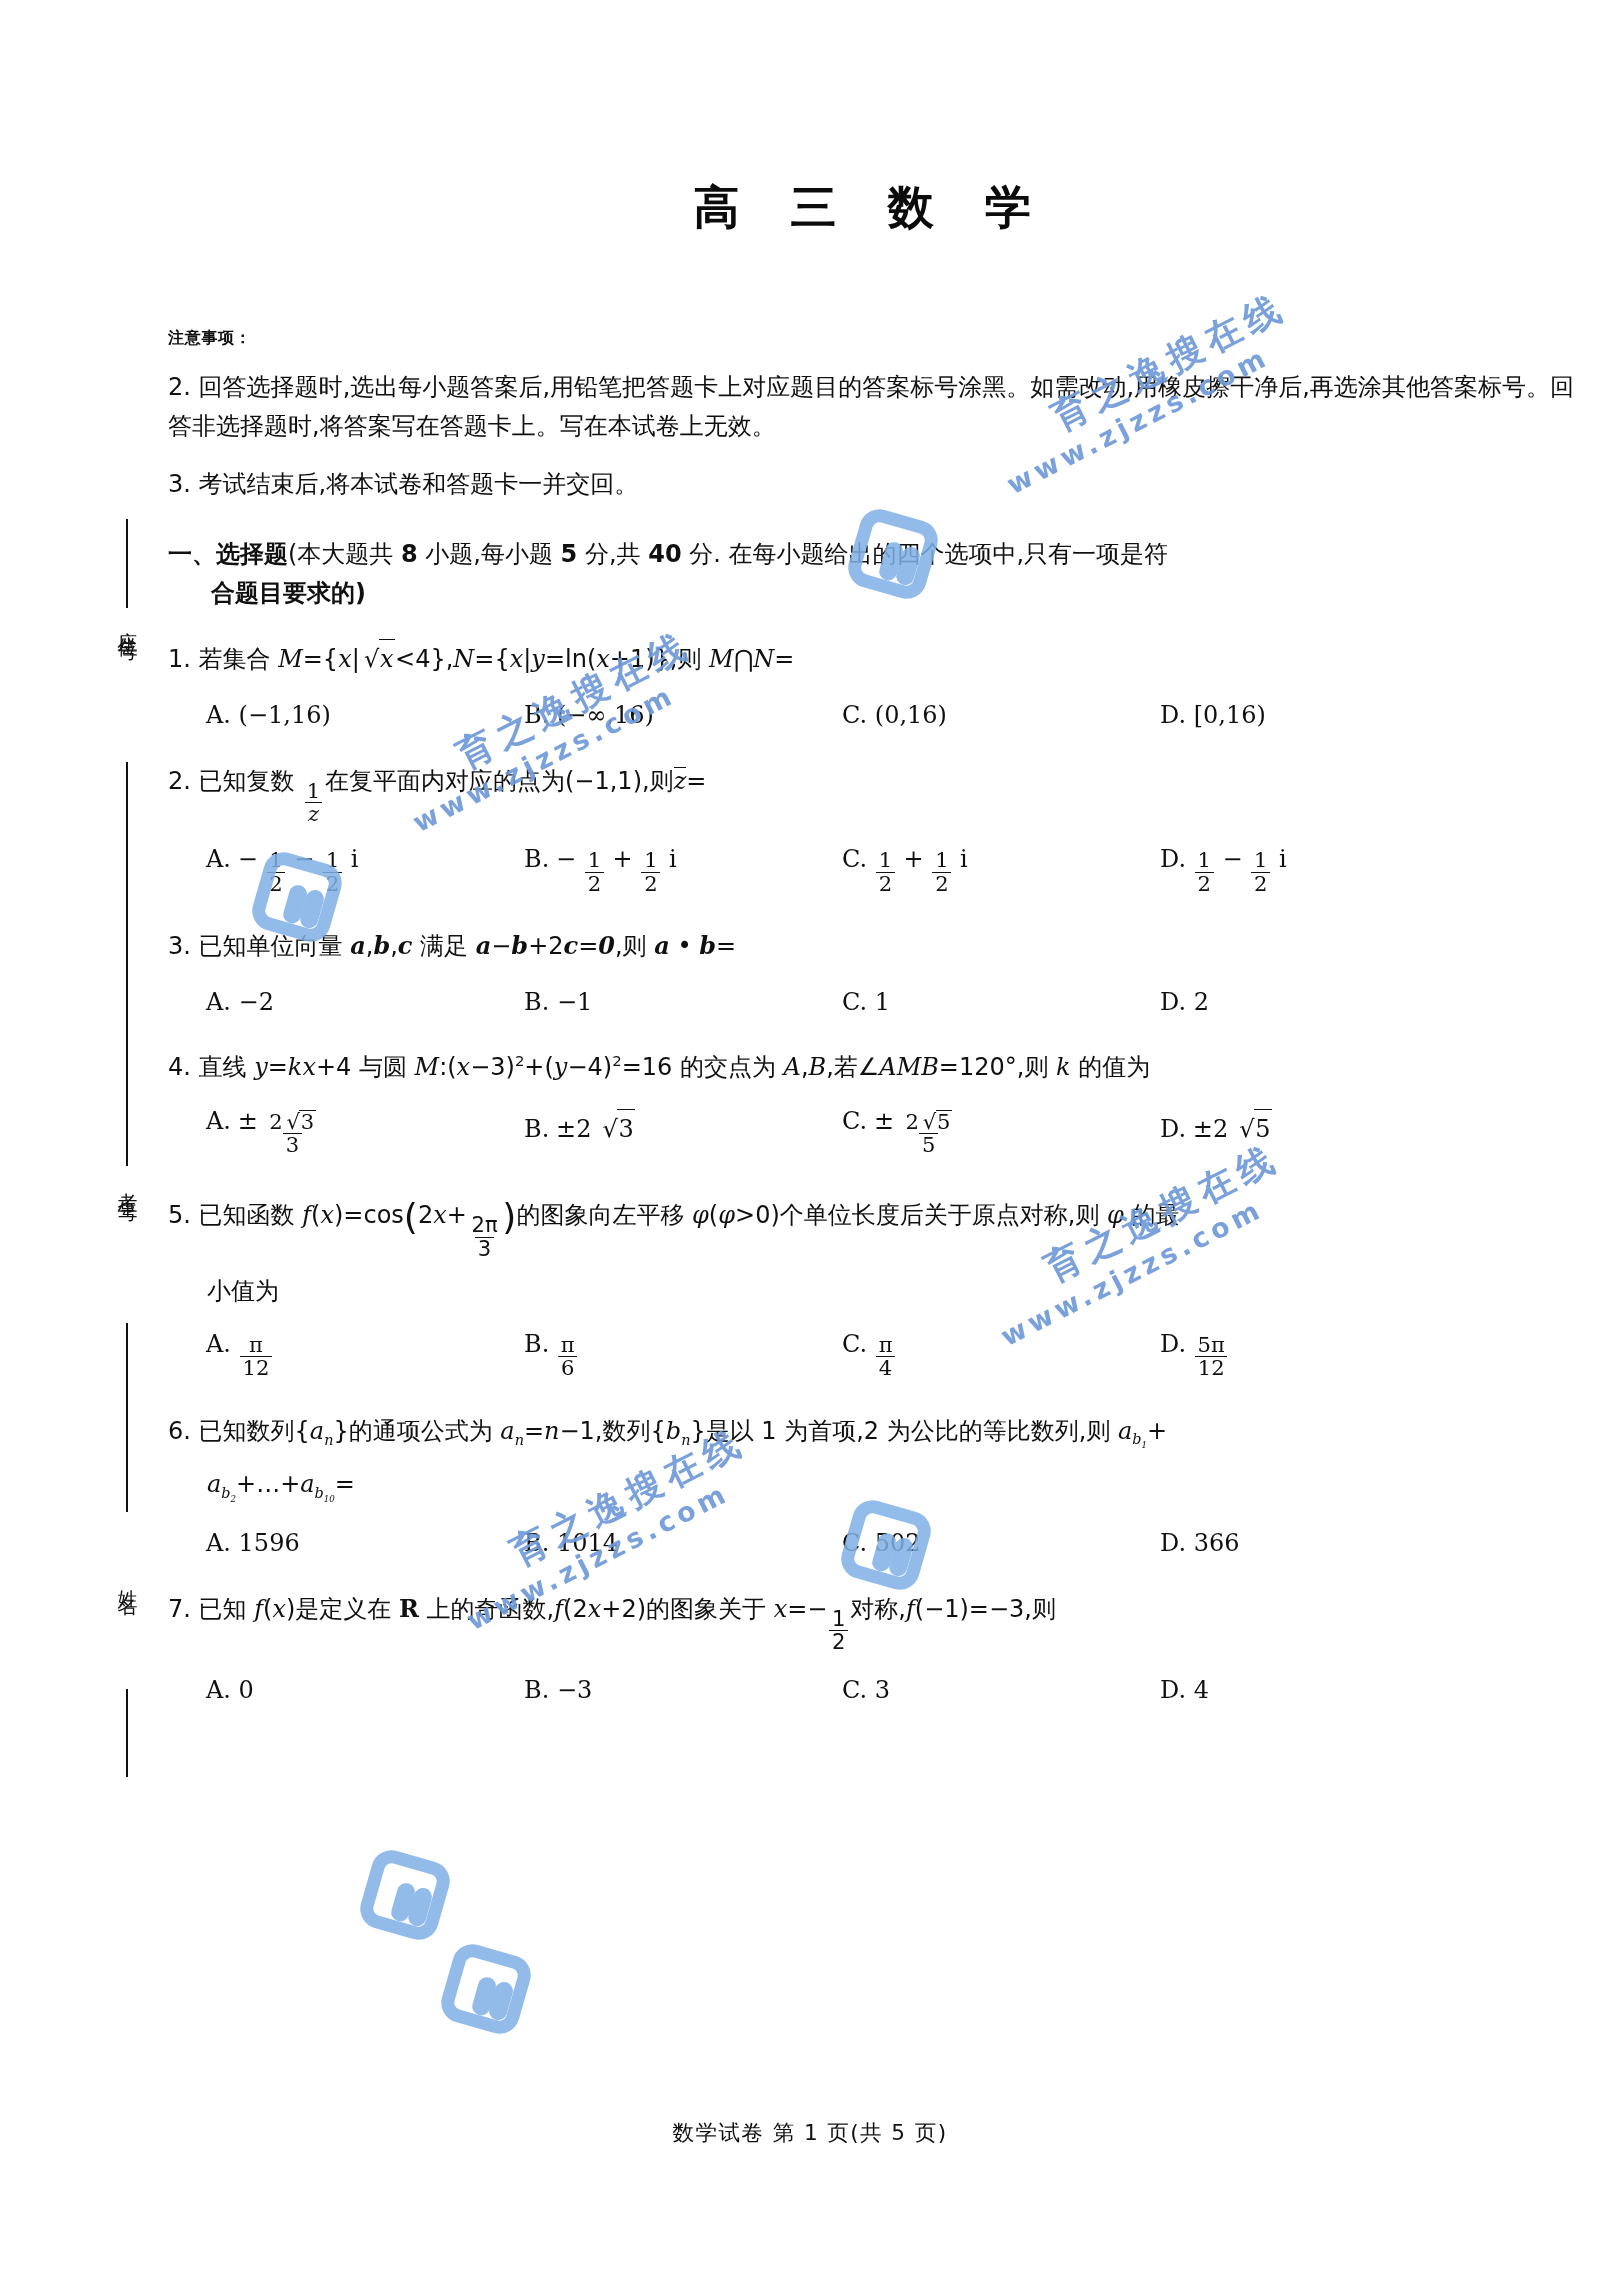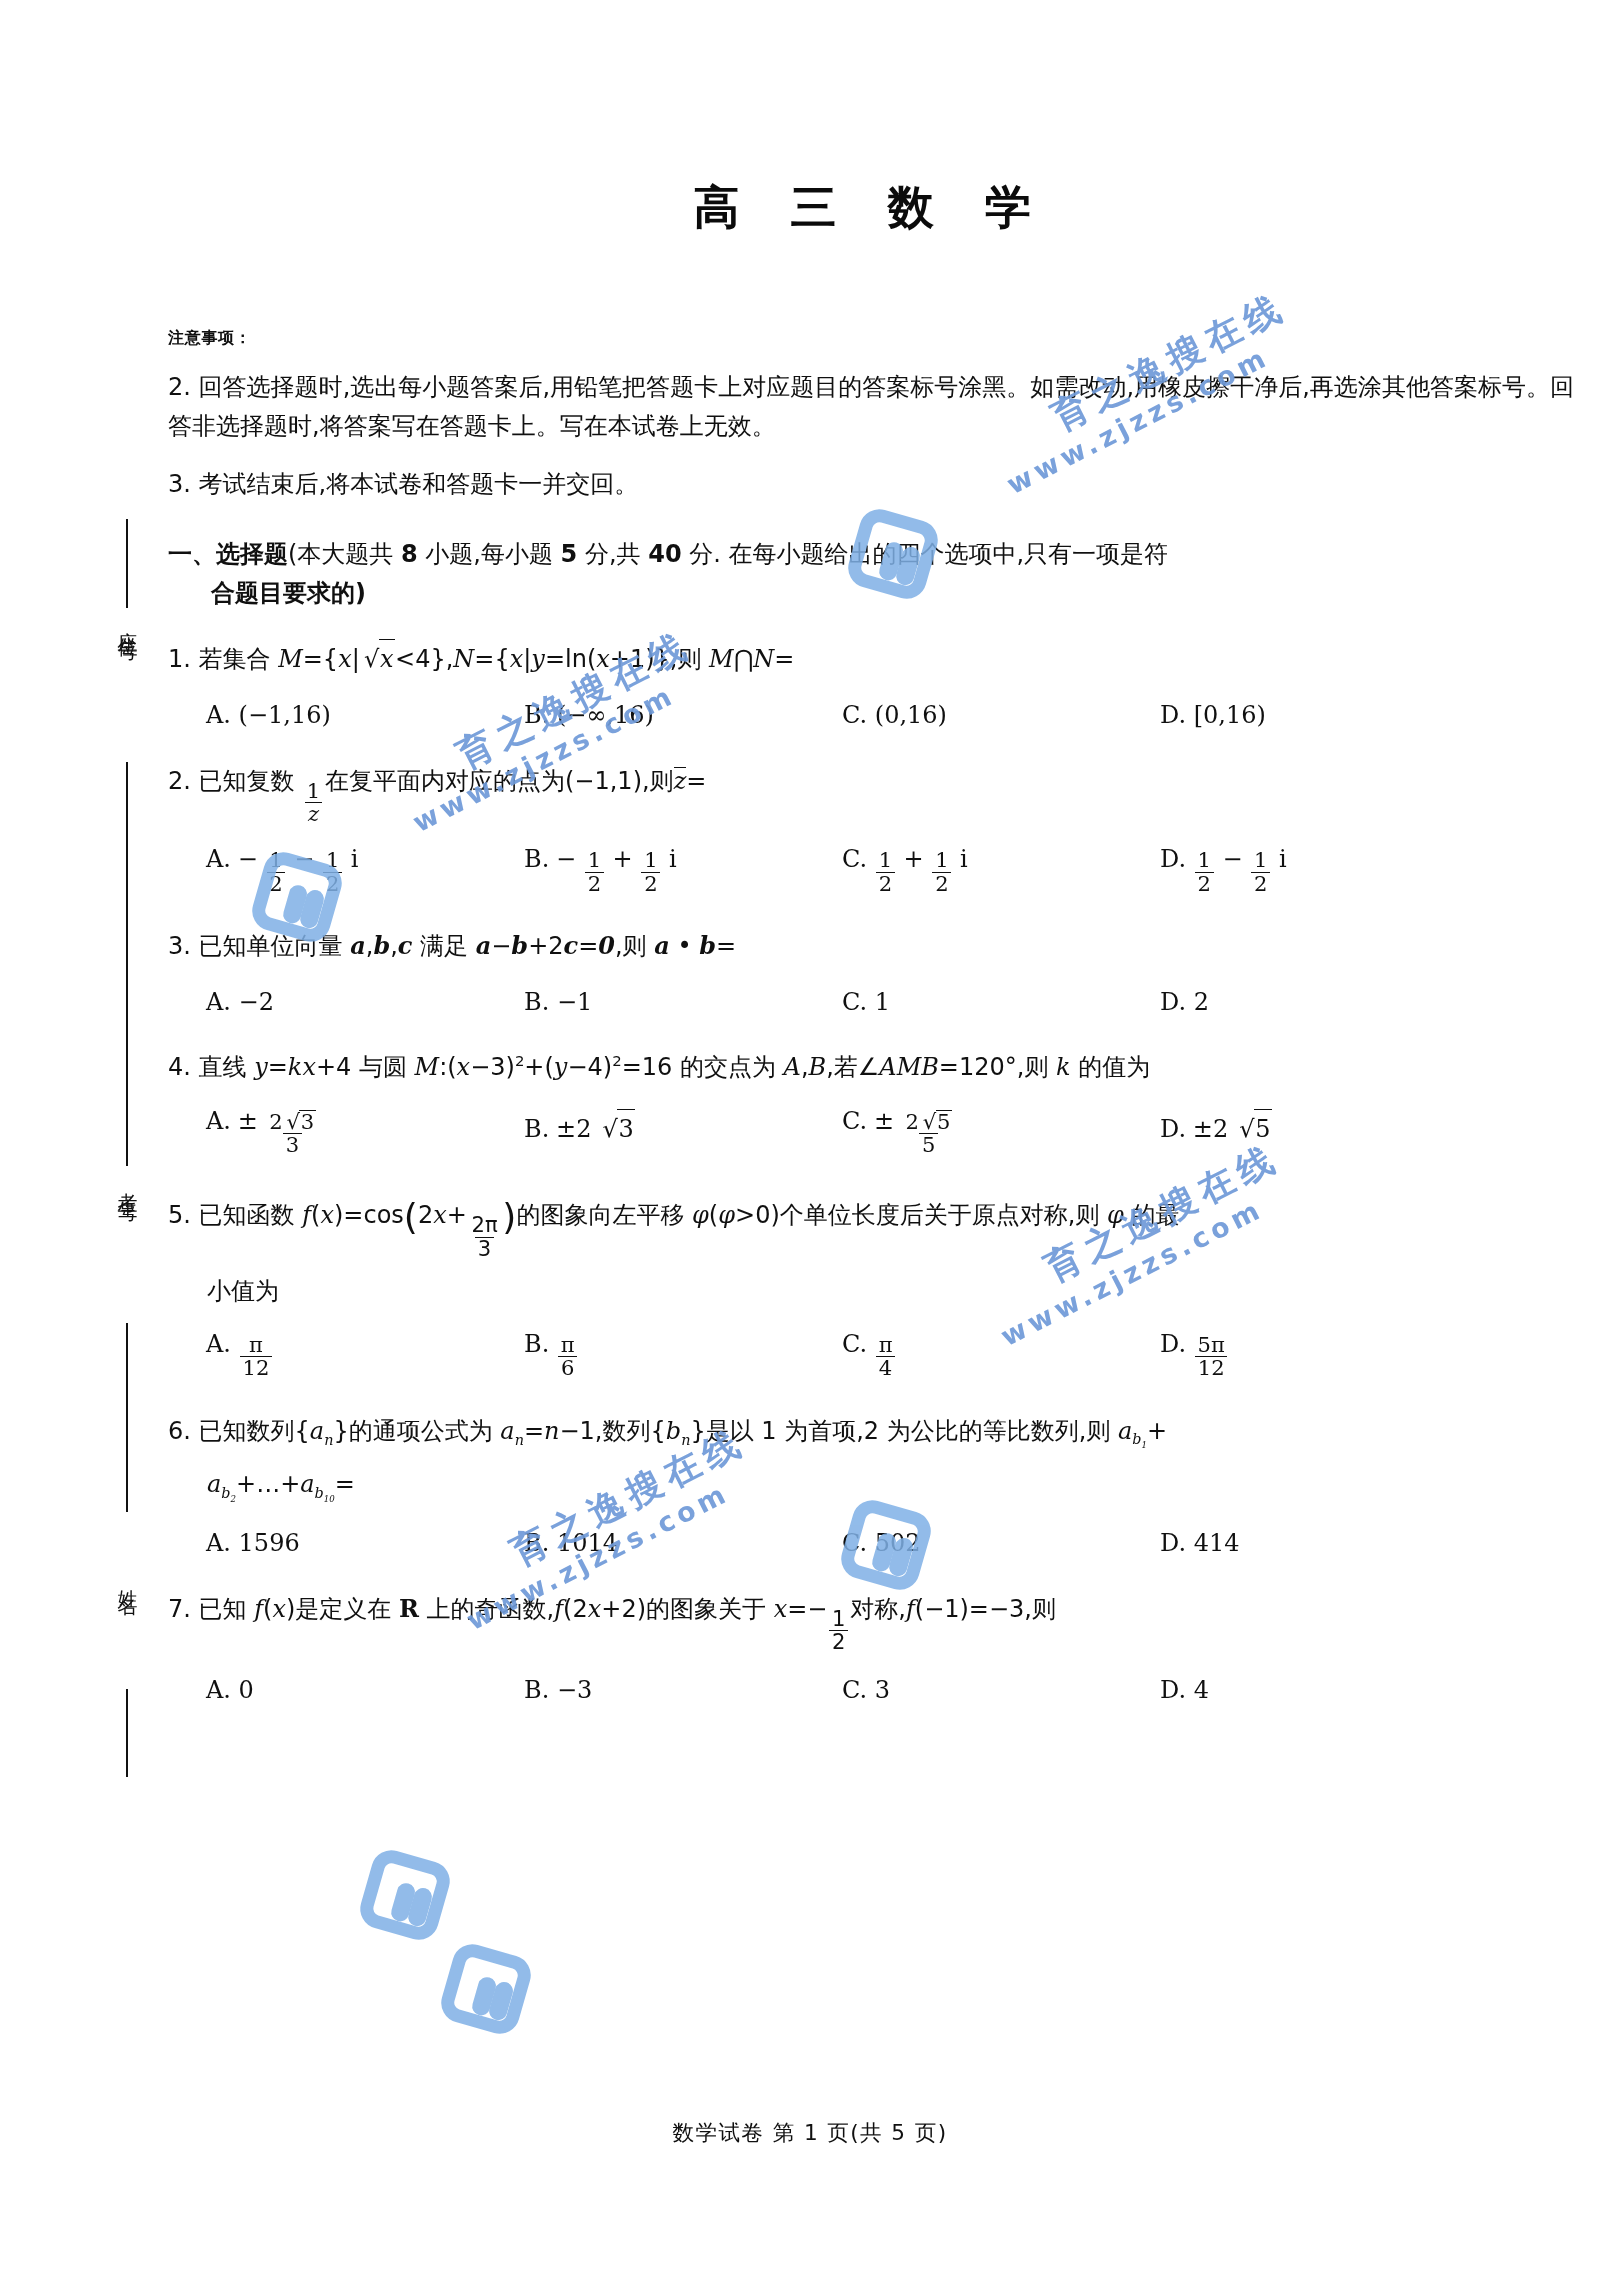--- a/index.html
+++ b/index.html
@@ -289,21 +289,21 @@
     <div class="q">
       <div class="qtext">
         <span>6.</span>
         已知数列{<span class="mi">a<sub class="sb">n</sub></span>}的通项公式为 <span class="mi">a<sub class="sb">n</sub></span>=<span class="mi">n</span>−1,数列{<span class="mi">b<sub class="sb">n</sub></span>}是以 1 为首项,2 为公比的等比数列,则 <span class="mi">a<sub class="sb">b<sub class="sb">1</sub></sub></span>+
         <span class="cont"><span class="mi">a<sub class="sb">b<sub class="sb">2</sub></sub></span>+…+<span class="mi">a<sub class="sb">b<sub class="sb">10</sub></sub></span>=</span>
       </div>
       <div class="opts">
         <span class="opt">A. 1596</span>
         <span class="opt">B. 1014</span>
         <span class="opt">C. 502</span>
-        <span class="opt">D. 414</span>
+        <span class="opt">D. 366</span>
       </div>
     </div>
 
     <div class="q">
       <div class="qtext">
         <span>7.</span>
         已知 <span class="mi">f</span>(<span class="mi">x</span>)是定义在 <b class="mr">R</b> 上的奇函数,<span class="mi">f</span>(2<span class="mi">x</span>+2)的图象关于 <span class="mi">x</span>=−<span class="frac">
             <span class="num">1</span>
             <span class="den">2</span>
           </span>对称,<span class="mi">f</span>(−1)=−3,则

